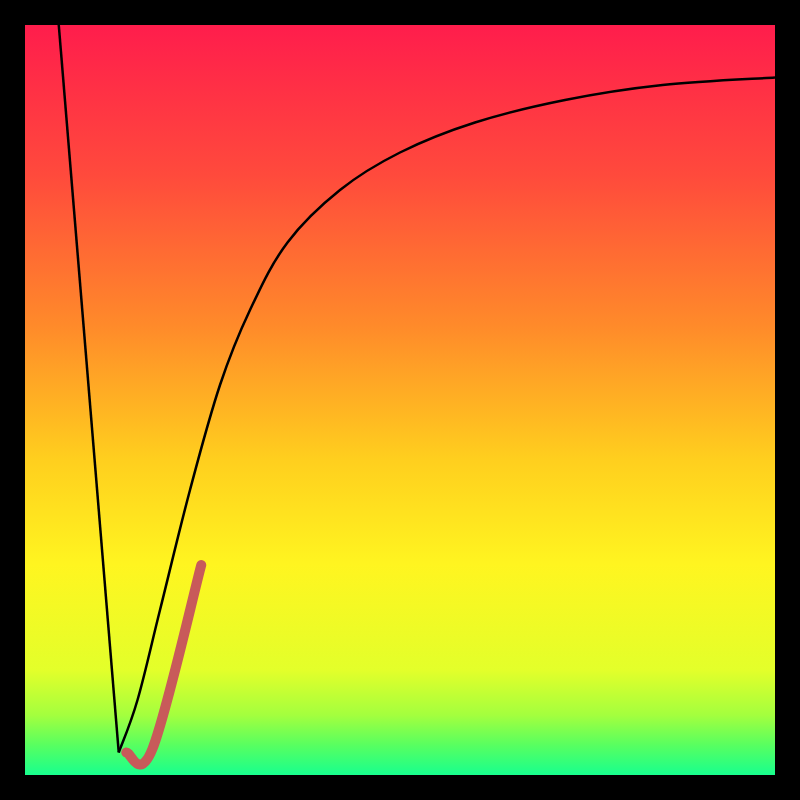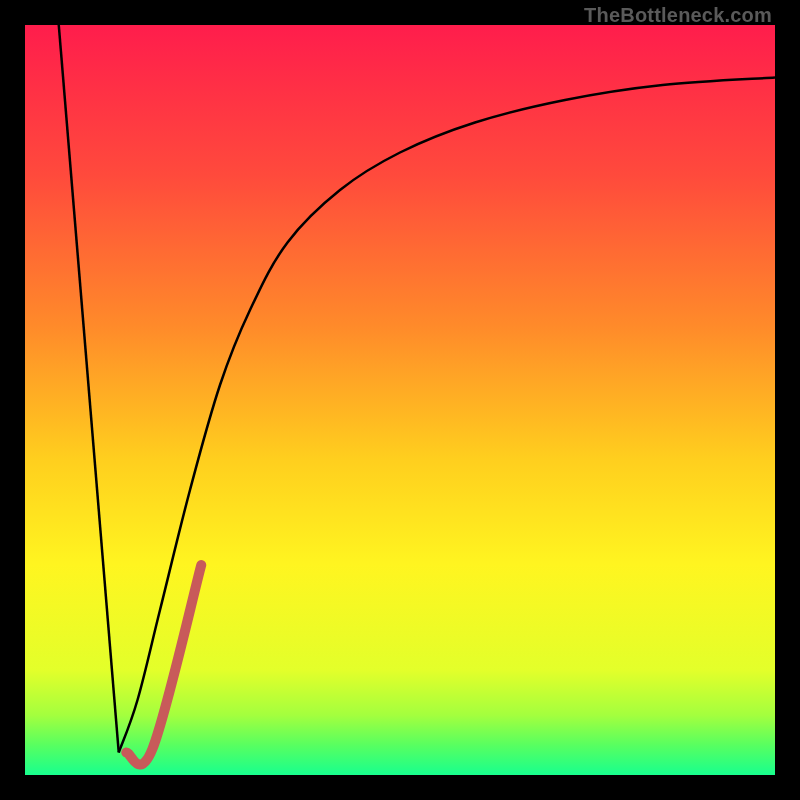--- a/index.html
+++ b/index.html
@@ -71,14 +71,13 @@
           </linearGradient>
       </defs>
       <rect x="0" y="0" width="100" height="100" fill="url(#gbg)"></rect>
     </svg>
     <svg class="curves" viewBox="0 0 100 100" preserveAspectRatio="none">
         <path d="M 4.5 0 L 12.5 97" fill="none" stroke="#000000" stroke-width="0.3333333333333333" stroke-linecap="butt" stroke-linejoin="round"></path>
         <path d="M 12.5 97 C 12.95 95.74, 14.01 93.42, 15 90 C 15.99 86.58, 16.74 83.04, 18 78 C 19.26 72.96, 20.56 67.4, 22 62 C 23.44 56.6, 24.56 52.32, 26 48 C 27.44 43.68, 28.38 41.42, 30 38 C 31.62 34.58, 32.84 31.88, 35 29 C 37.16 26.12, 39.3 24.16, 42 22 C 44.7 19.84, 46.76 18.62, 50 17 C 53.24 15.38, 56.04 14.26, 60 13 C 63.96 11.74, 67.5 10.9, 72 10 C 76.5 9.1, 79.96 8.54, 85 8 C 90.04 7.46, 97.3 7.18, 100 7" fill="none" stroke="#000000" stroke-width="0.3333333333333333" stroke-linecap="butt" stroke-linejoin="round"></path>
         <path d="M 13.5 97 C 14.13 96.91, 15.2 101, 17 96.5 C 18.8 92, 22.33 76.41, 23.5 72" fill="none" stroke="#c85a5a" stroke-width="1.3333333333333333" stroke-linecap="round" stroke-linejoin="round"></path>
       </svg>
   </div>
-  <div class="watermark">TheBottleneck.com</div>
 </div>
 
 </body></html>

